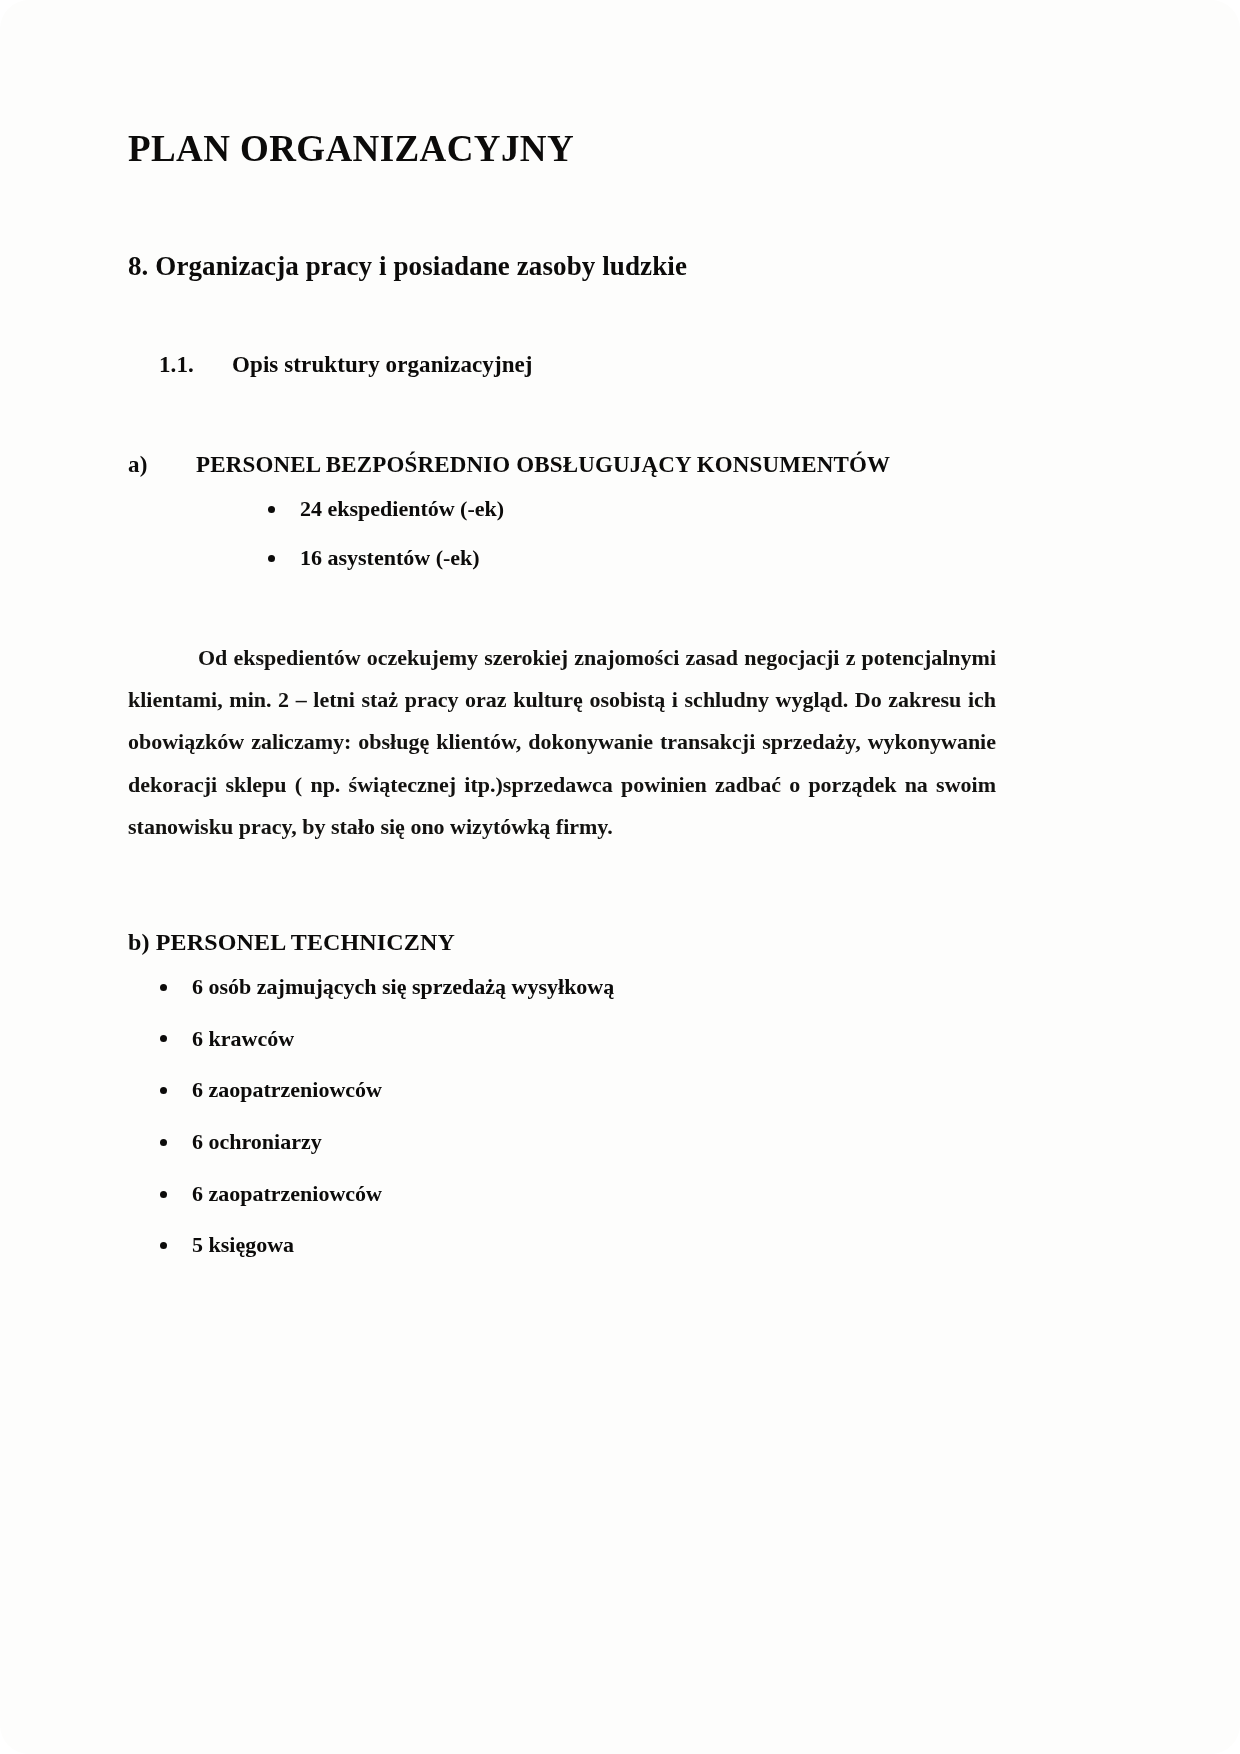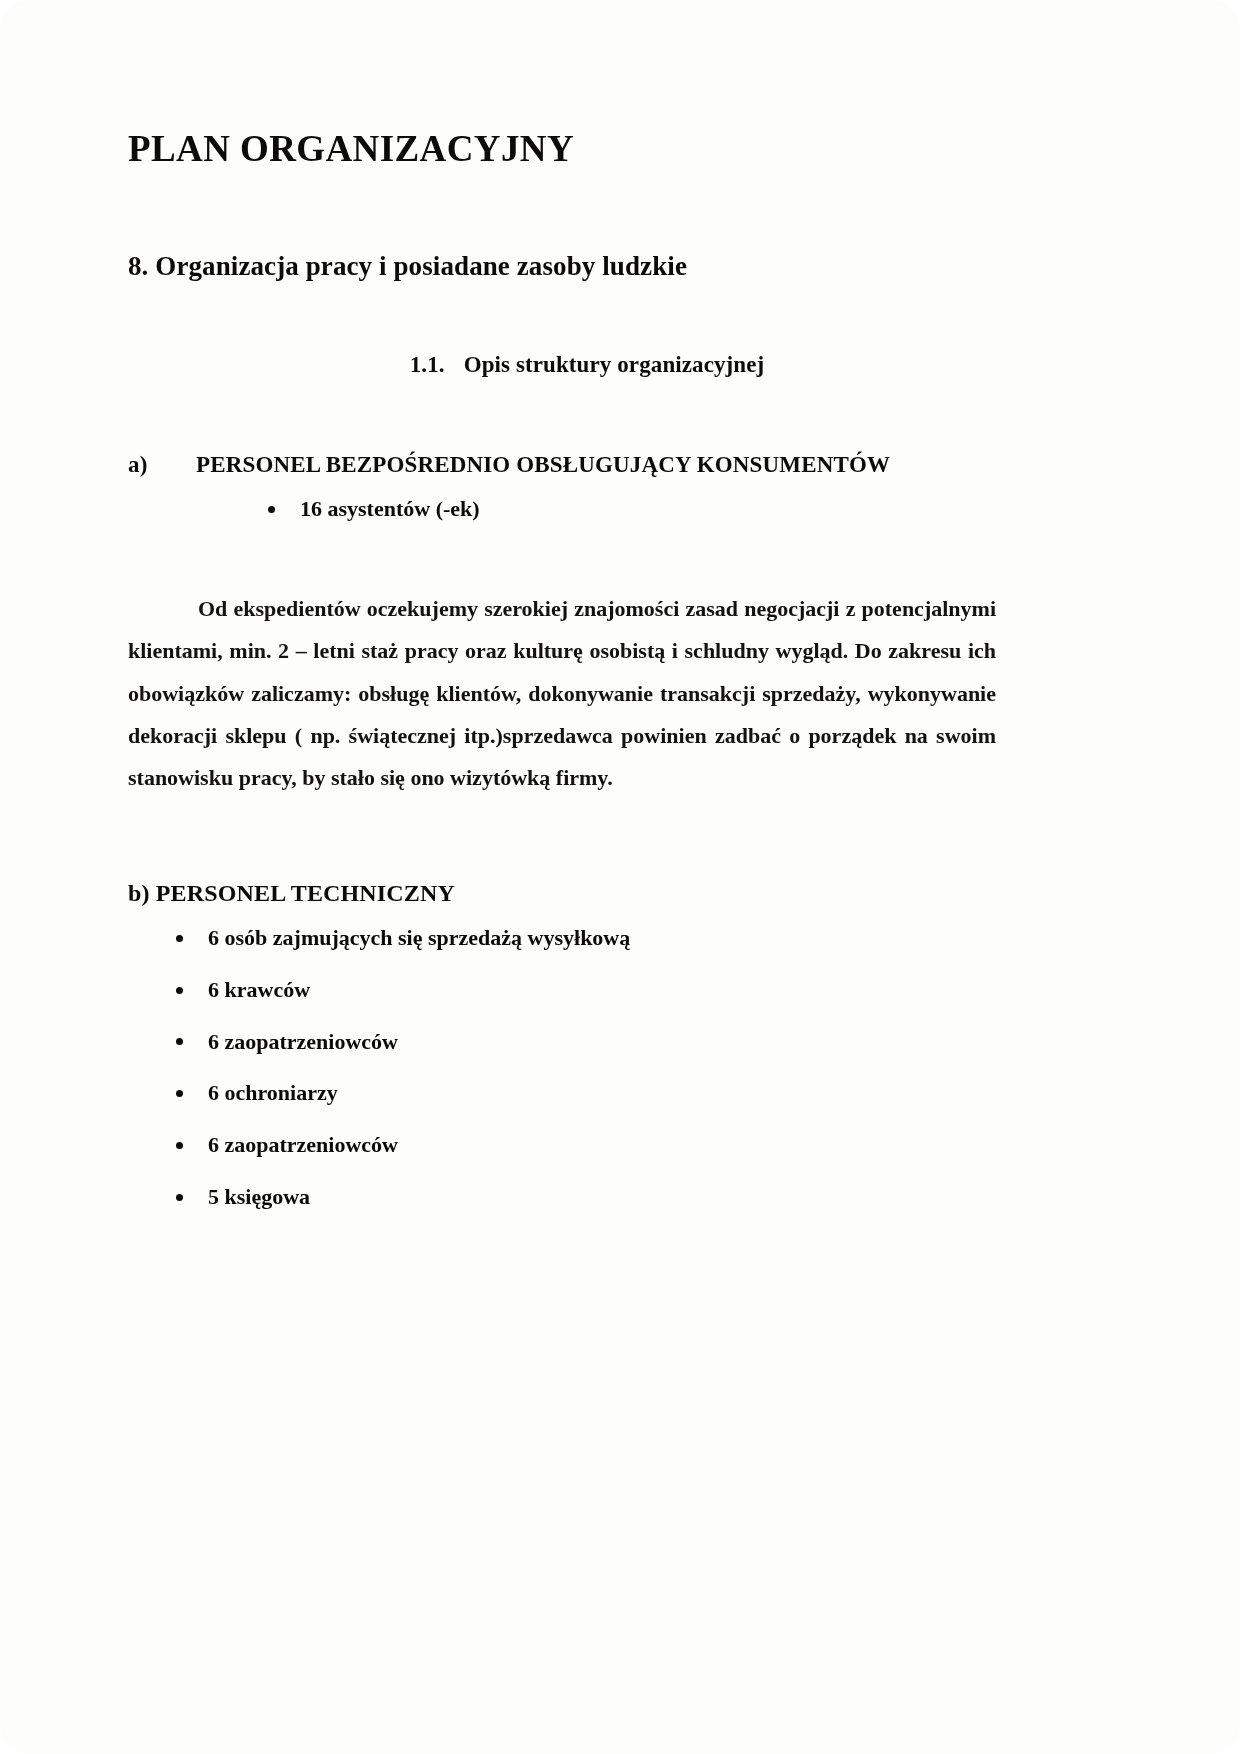--- a/index.html
+++ b/index.html
@@ -55,21 +55,20 @@
   
   .heading-2 {
     font-size: 23px;
     font-weight: bold;
     margin: 0;
     padding-top: 68px;
     padding-left: 31px;
     line-height: 1.2;
     letter-spacing: 0.1px;
     color: #0c0b0a;
-    text-align: center;
   }
   .heading-2 .num {
     display: inline-block;
     min-width: 73px;
   }
 
   
   .heading-a {
     font-size: 23px;
     font-weight: bold;
@@ -114,21 +113,21 @@
     font-weight: bold;
     line-height: 1.26;
     padding-left: 0;
     margin: 0 0 21px 0;
     color: #0c0b0a;
   }
   ul.bullets.group-a li {
     margin-left: 172px;
   }
   ul.bullets.group-b li {
-    margin-left: 80px;
+    margin-left: 64px;
     margin-bottom: 24px;
   }
   ul.bullets li .bullet-dot {
     position: absolute;
     left: -32px;
     top: 0.49em;
     width: 7px;
     height: 7px;
     border-radius: 50%;
     background: #0c0b0a;
@@ -168,20 +167,24 @@
       <span class="num">1.1.</span><span>Opis struktury organizacyjnej</span>
     </h3>
 
     <h4 class="heading-a">
       <span class="letter">a)</span><span>PERSONEL BEZPOŚREDNIO OBSŁUGUJĄCY KONSUMENTÓW</span>
     </h4>
 
     <ul class="bullets group-a">
       <li>
         <span class="bullet-dot"></span>
+        <span>24 ekspedientów (-ek)</span>
+      </li>
+      <li>
+        <span class="bullet-dot"></span>
         <span>16 asystentów (-ek)</span>
       </li>
     </ul>
 
     <p class="body-par first-par">Od ekspedientów oczekujemy szerokiej znajomości zasad negocjacji z potencjalnymi klientami, min. 2 – letni staż pracy oraz kulturę osobistą i schludny wygląd. Do zakresu ich obowiązków zaliczamy: obsługę klientów, dokonywanie transakcji sprzedaży, wykonywanie dekoracji sklepu ( np. świątecznej itp.)sprzedawca powinien zadbać o porządek na swoim stanowisku pracy, by stało się ono wizytówką firmy.</p>
 
 
     <h4 class="heading-b">b) PERSONEL TECHNICZNY</h4>
 
     <ul class="bullets group-b">

